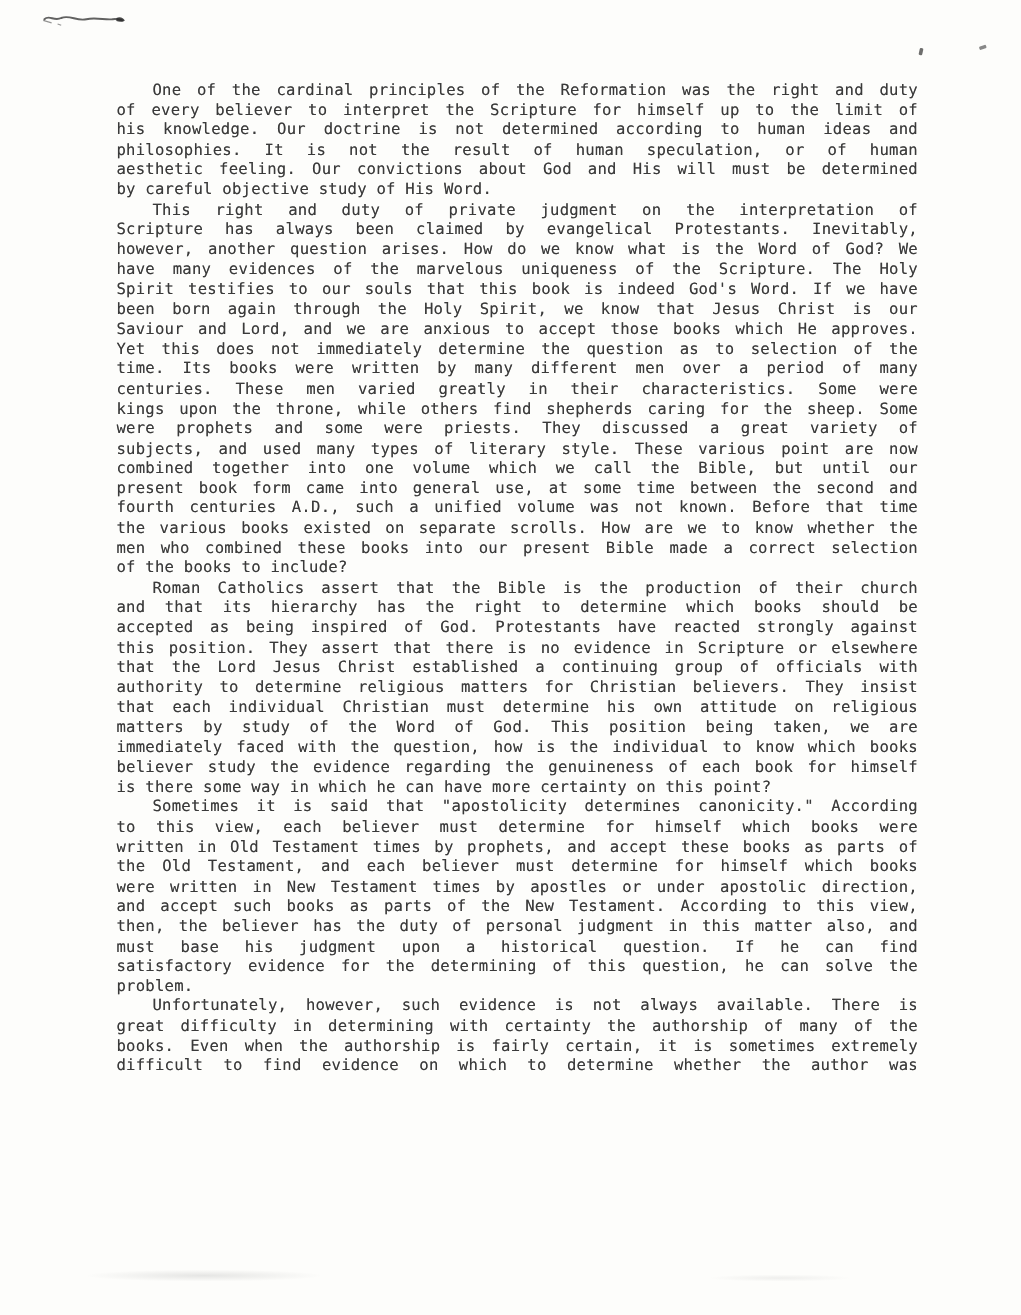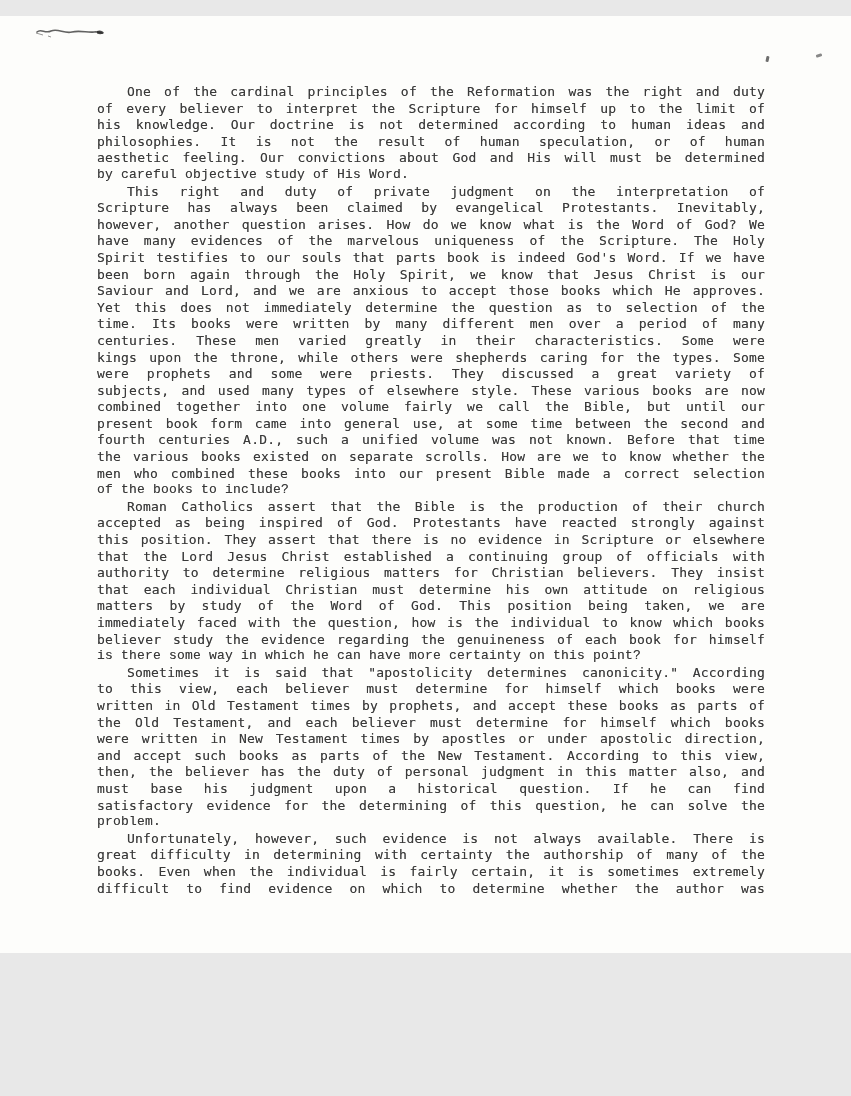--- a/index.html
+++ b/index.html
@@ -1,19 +1,19 @@
 <!DOCTYPE html>
 <html><head>
 <meta charset="utf-8">
 <style>
   html,body{margin:0;padding:0;background:#e8e8e8;}
   .page{
     position:relative;
-    width:851px;height:937px;
-    margin:16px auto;
+    width:851px;height:1096px;
+    margin:0 auto;
     background:#fdfdfb;
     overflow:hidden;
     font-family:"DejaVu Sans Mono","Liberation Mono",monospace;
   }
   .text-block{
     position:absolute;
     left:97px;top:68px;width:668px;
     font-size:13px;
     line-height:16.6px;
     color:#3a3a3a;
@@ -22,21 +22,21 @@
   }
   .paragraph{margin:0;padding:0;}
   .line{
     text-align:justify;
     text-align-last:justify;
     white-space:normal;
     height:16.6px;
     overflow:hidden;
   }
   .line.first{padding-left:30px;}
-  .line.last{text-align-last:left;font-family:Liberation Mono, monospace;}
+  .line.last{text-align-last:left;}
   
   .scribble{position:absolute;left:34px;top:7px;width:74px;height:18px;}
   .speck{position:absolute;background:#4a4a4a;border-radius:1px;opacity:0.8;}
   .speck.s1{left:766px;top:40px;width:3px;height:6px;transform:rotate(12deg);}
   .speck.s2{left:816px;top:38px;width:6px;height:3px;transform:rotate(-18deg);opacity:0.65;}
   .smudge{
     position:absolute;left:70px;top:1058px;width:200px;height:10px;
     background:radial-gradient(ellipse at center,rgba(120,120,120,0.18),rgba(120,120,120,0) 70%);
   }
   .smudge.right{left:590px;top:1062px;width:120px;height:6px;opacity:0.6;}
@@ -62,38 +62,39 @@
         <div class="line">his knowledge. Our doctrine is not determined according to human ideas and</div>
         <div class="line">philosophies. It is not the result of human speculation, or of human</div>
         <div class="line">aesthetic feeling. Our convictions about God and His will must be determined</div>
         <div class="line last">by careful objective study of His Word.</div>
       </div>
       <div class="paragraph">
         <div class="line first">This right and duty of private judgment on the interpretation of</div>
         <div class="line">Scripture has always been claimed by evangelical Protestants. Inevitably,</div>
         <div class="line">however, another question arises. How do we know what is the Word of God? We</div>
         <div class="line">have many evidences of the marvelous uniqueness of the Scripture. The Holy</div>
-        <div class="line">Spirit testifies to our souls that parts book is indeed God's Word. If we have</div>
+        <div class="line">Spirit testifies to our souls that this book is indeed God's Word. If we have</div>
         <div class="line">been born again through the Holy Spirit, we know that Jesus Christ is our</div>
         <div class="line">Saviour and Lord, and we are anxious to accept those books which He approves.</div>
         <div class="line">Yet this does not immediately determine the question as to selection of the</div>
         <div class="line">time. Its books were written by many different men over a period of many</div>
         <div class="line">centuries. These men varied greatly in their characteristics. Some were</div>
-        <div class="line">kings upon the throne, while others were shepherds caring for the types. Some</div>
+        <div class="line">kings upon the throne, while others find shepherds caring for the sheep. Some</div>
         <div class="line">were prophets and some were priests. They discussed a great variety of</div>
-        <div class="line">subjects, and used many types of elsewhere style. These various books are now</div>
-        <div class="line">combined together into one volume fairly we call the Bible, but until our</div>
+        <div class="line">subjects, and used many types of literary style. These various point are now</div>
+        <div class="line">combined together into one volume which we call the Bible, but until our</div>
         <div class="line">present book form came into general use, at some time between the second and</div>
         <div class="line">fourth centuries A.D., such a unified volume was not known. Before that time</div>
         <div class="line">the various books existed on separate scrolls. How are we to know whether the</div>
         <div class="line">men who combined these books into our present Bible made a correct selection</div>
         <div class="line last">of the books to include?</div>
       </div>
       <div class="paragraph">
         <div class="line first">Roman Catholics assert that the Bible is the production of their church</div>
+        <div class="line">and that its hierarchy has the right to determine which books should be</div>
         <div class="line">accepted as being inspired of God. Protestants have reacted strongly against</div>
         <div class="line">this position. They assert that there is no evidence in Scripture or elsewhere</div>
         <div class="line">that the Lord Jesus Christ established a continuing group of officials with</div>
         <div class="line">authority to determine religious matters for Christian believers. They insist</div>
         <div class="line">that each individual Christian must determine his own attitude on religious</div>
         <div class="line">matters by study of the Word of God. This position being taken, we are</div>
         <div class="line">immediately faced with the question, how is the individual to know which books</div>
         <div class="line">believer study the evidence regarding the genuineness of each book for himself</div>
         <div class="line last">is there some way in which he can have more certainty on this point?</div>
       </div>
@@ -105,21 +106,21 @@
         <div class="line">were written in New Testament times by apostles or under apostolic direction,</div>
         <div class="line">and accept such books as parts of the New Testament. According to this view,</div>
         <div class="line">then, the believer has the duty of personal judgment in this matter also, and</div>
         <div class="line">must base his judgment upon a historical question. If he can find</div>
         <div class="line">satisfactory evidence for the determining of this question, he can solve the</div>
         <div class="line last">problem.</div>
       </div>
       <div class="paragraph">
         <div class="line first">Unfortunately, however, such evidence is not always available. There is</div>
         <div class="line">great difficulty in determining with certainty the authorship of many of the</div>
-        <div class="line">books. Even when the individual is fairly certain, it is sometimes extremely</div>
+        <div class="line">books. Even when the authorship is fairly certain, it is sometimes extremely</div>
         <div class="line">difficult to find evidence on which to determine whether the author was</div>
       </div>
     </div>
 
   <div class="smudge"></div>
   <div class="smudge right"></div>
 
 </div>
 
 </body></html>

